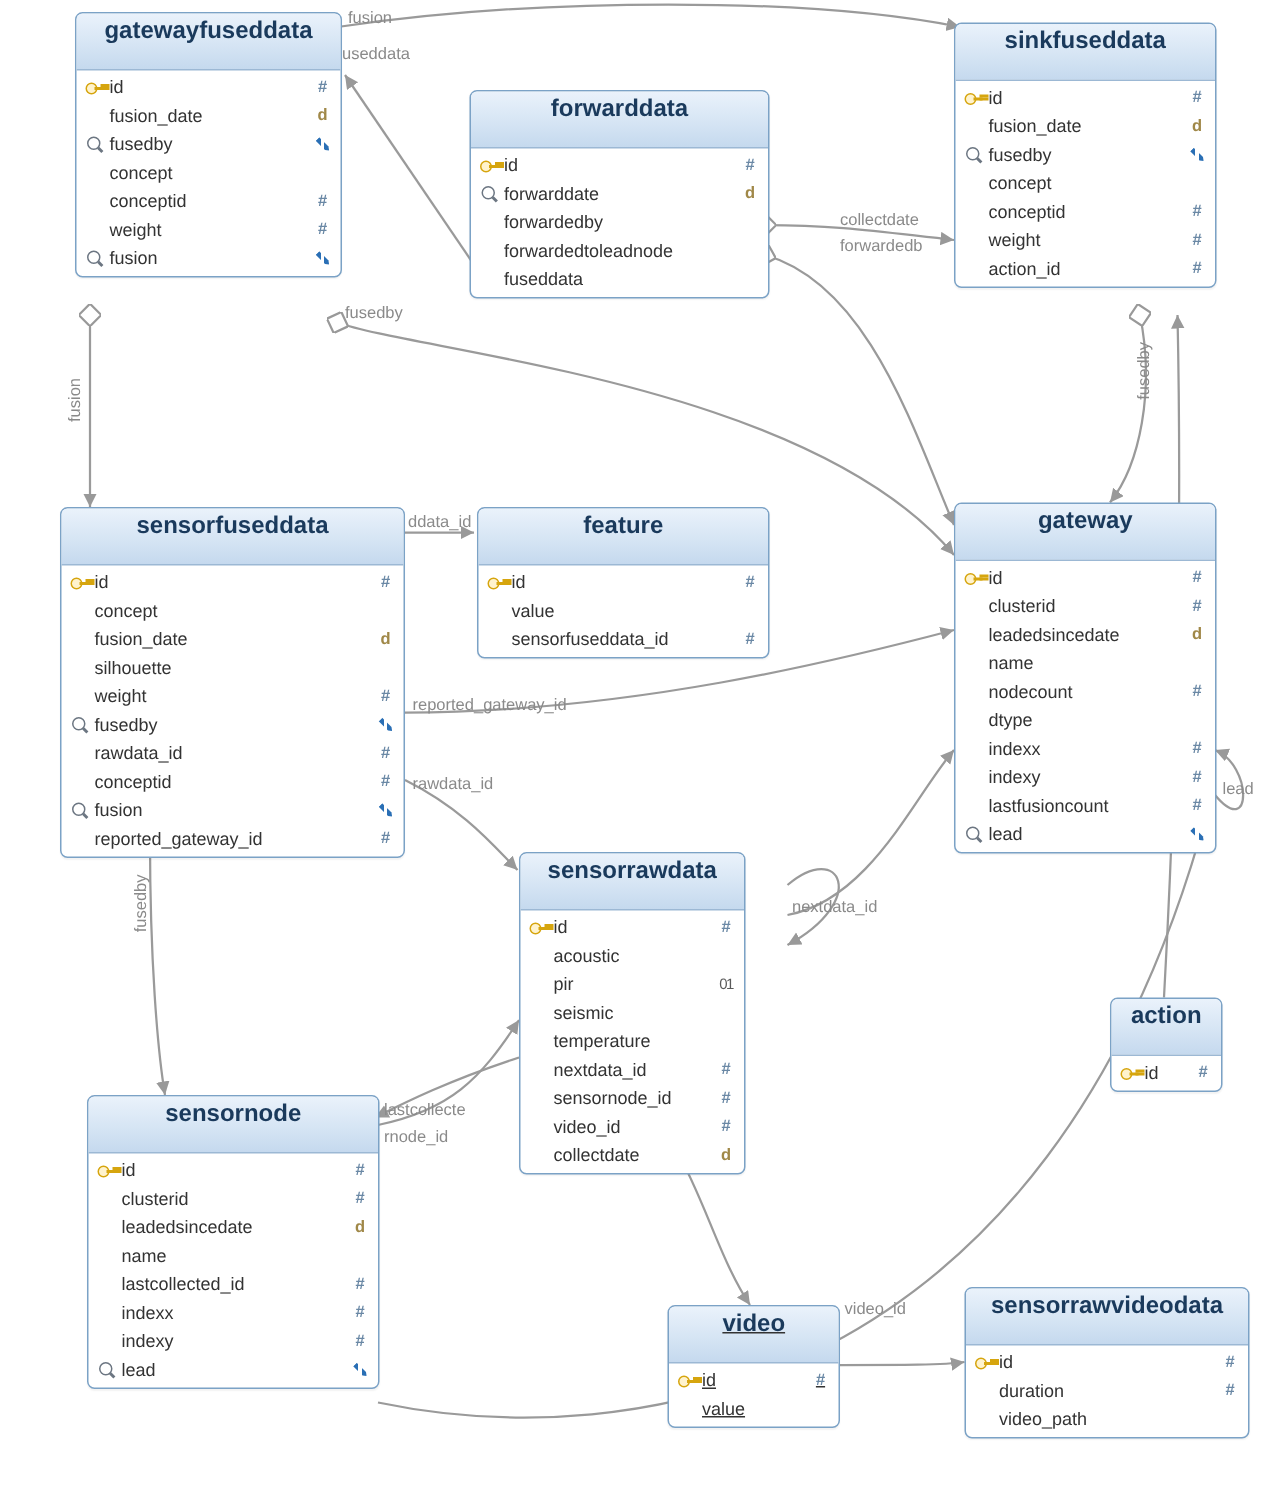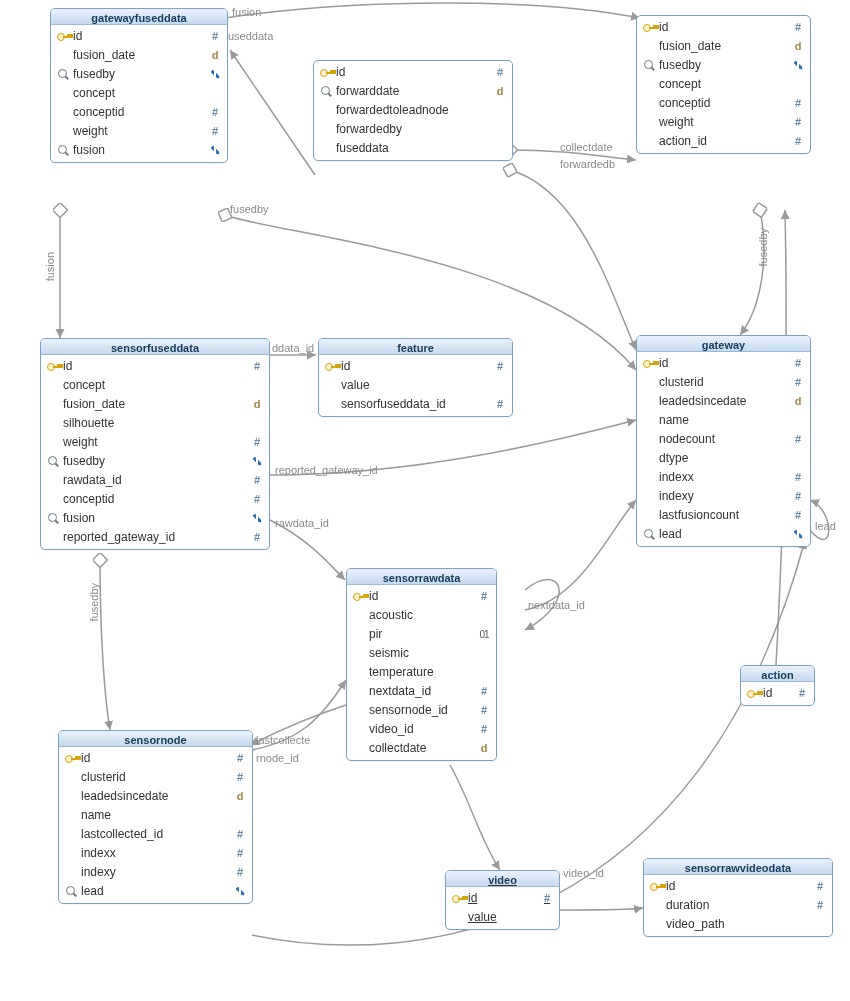--- a/index.html
+++ b/index.html
@@ -12,23 +12,23 @@
     border-radius:5px;
     background:#fff;
     box-shadow: 0 1px 1px rgba(0,0,0,0.05);
     overflow:hidden;
   }
   .entity .title {
     background: linear-gradient(to bottom,#eaf2fb 0%, #d6e5f4 55%, #c5d9ee 100%);
     border-bottom:1px solid #9cb8d4;
     text-align:center;
     font-weight:600;
-    padding:3px 4px 0;
+    padding:3px 4px 16px;
     color:#1a3a5c;
-    font-size:11px;
+    font-size:16px;
   }
   .entity .rows { padding:2px 0; }
   .entity .row {
     display:flex;
     align-items:center;
     padding:1px 4px 1px 4px;
     height:19px;
     line-height:17px;
   }
   .iconcell {
@@ -202,20 +202,21 @@
               <span class="lens"></span>
             </span>
             <span class="namecell">fusion</span>
             <span class="typecell">
               <span class="pencil"></span>
             </span>
           </div>
         </div>
       </div>
       <div class="entity" style="left: 636px; top: 15px; width: 175px;">
+        <div class="title">sinkfuseddata</div>
         <div class="rows">
           <div class="row">
             <span class="iconcell">
               <span class="key"></span>
             </span>
             <span class="namecell">id</span>
             <span class="typecell">
               <span class="hash">#</span>
             </span>
           </div>
@@ -257,20 +258,21 @@
           <div class="row">
             <span class="iconcell"></span>
             <span class="namecell">action_id</span>
             <span class="typecell">
               <span class="hash">#</span>
             </span>
           </div>
         </div>
       </div>
       <div class="entity" style="left: 313px; top: 60px; width: 200px;">
+        <div class="title">forwarddata</div>
         <div class="rows">
           <div class="row">
             <span class="iconcell">
               <span class="key"></span>
             </span>
             <span class="namecell">id</span>
             <span class="typecell">
               <span class="hash">#</span>
             </span>
           </div>
@@ -278,26 +280,26 @@
             <span class="iconcell">
               <span class="lens"></span>
             </span>
             <span class="namecell">forwarddate</span>
             <span class="typecell">
               <span class="dletter">d</span>
             </span>
           </div>
           <div class="row">
             <span class="iconcell"></span>
+            <span class="namecell">forwardedby</span>
+            <span class="typecell"></span>
+          </div>
+          <div class="row">
+            <span class="iconcell"></span>
             <span class="namecell">forwardedtoleadnode</span>
-            <span class="typecell"></span>
-          </div>
-          <div class="row">
-            <span class="iconcell"></span>
-            <span class="namecell">forwardedby</span>
             <span class="typecell"></span>
           </div>
           <div class="row">
             <span class="iconcell"></span>
             <span class="namecell">fuseddata</span>
             <span class="typecell"></span>
           </div>
         </div>
       </div>
       <div class="entity" style="left: 40px; top: 338px; width: 230px;">

